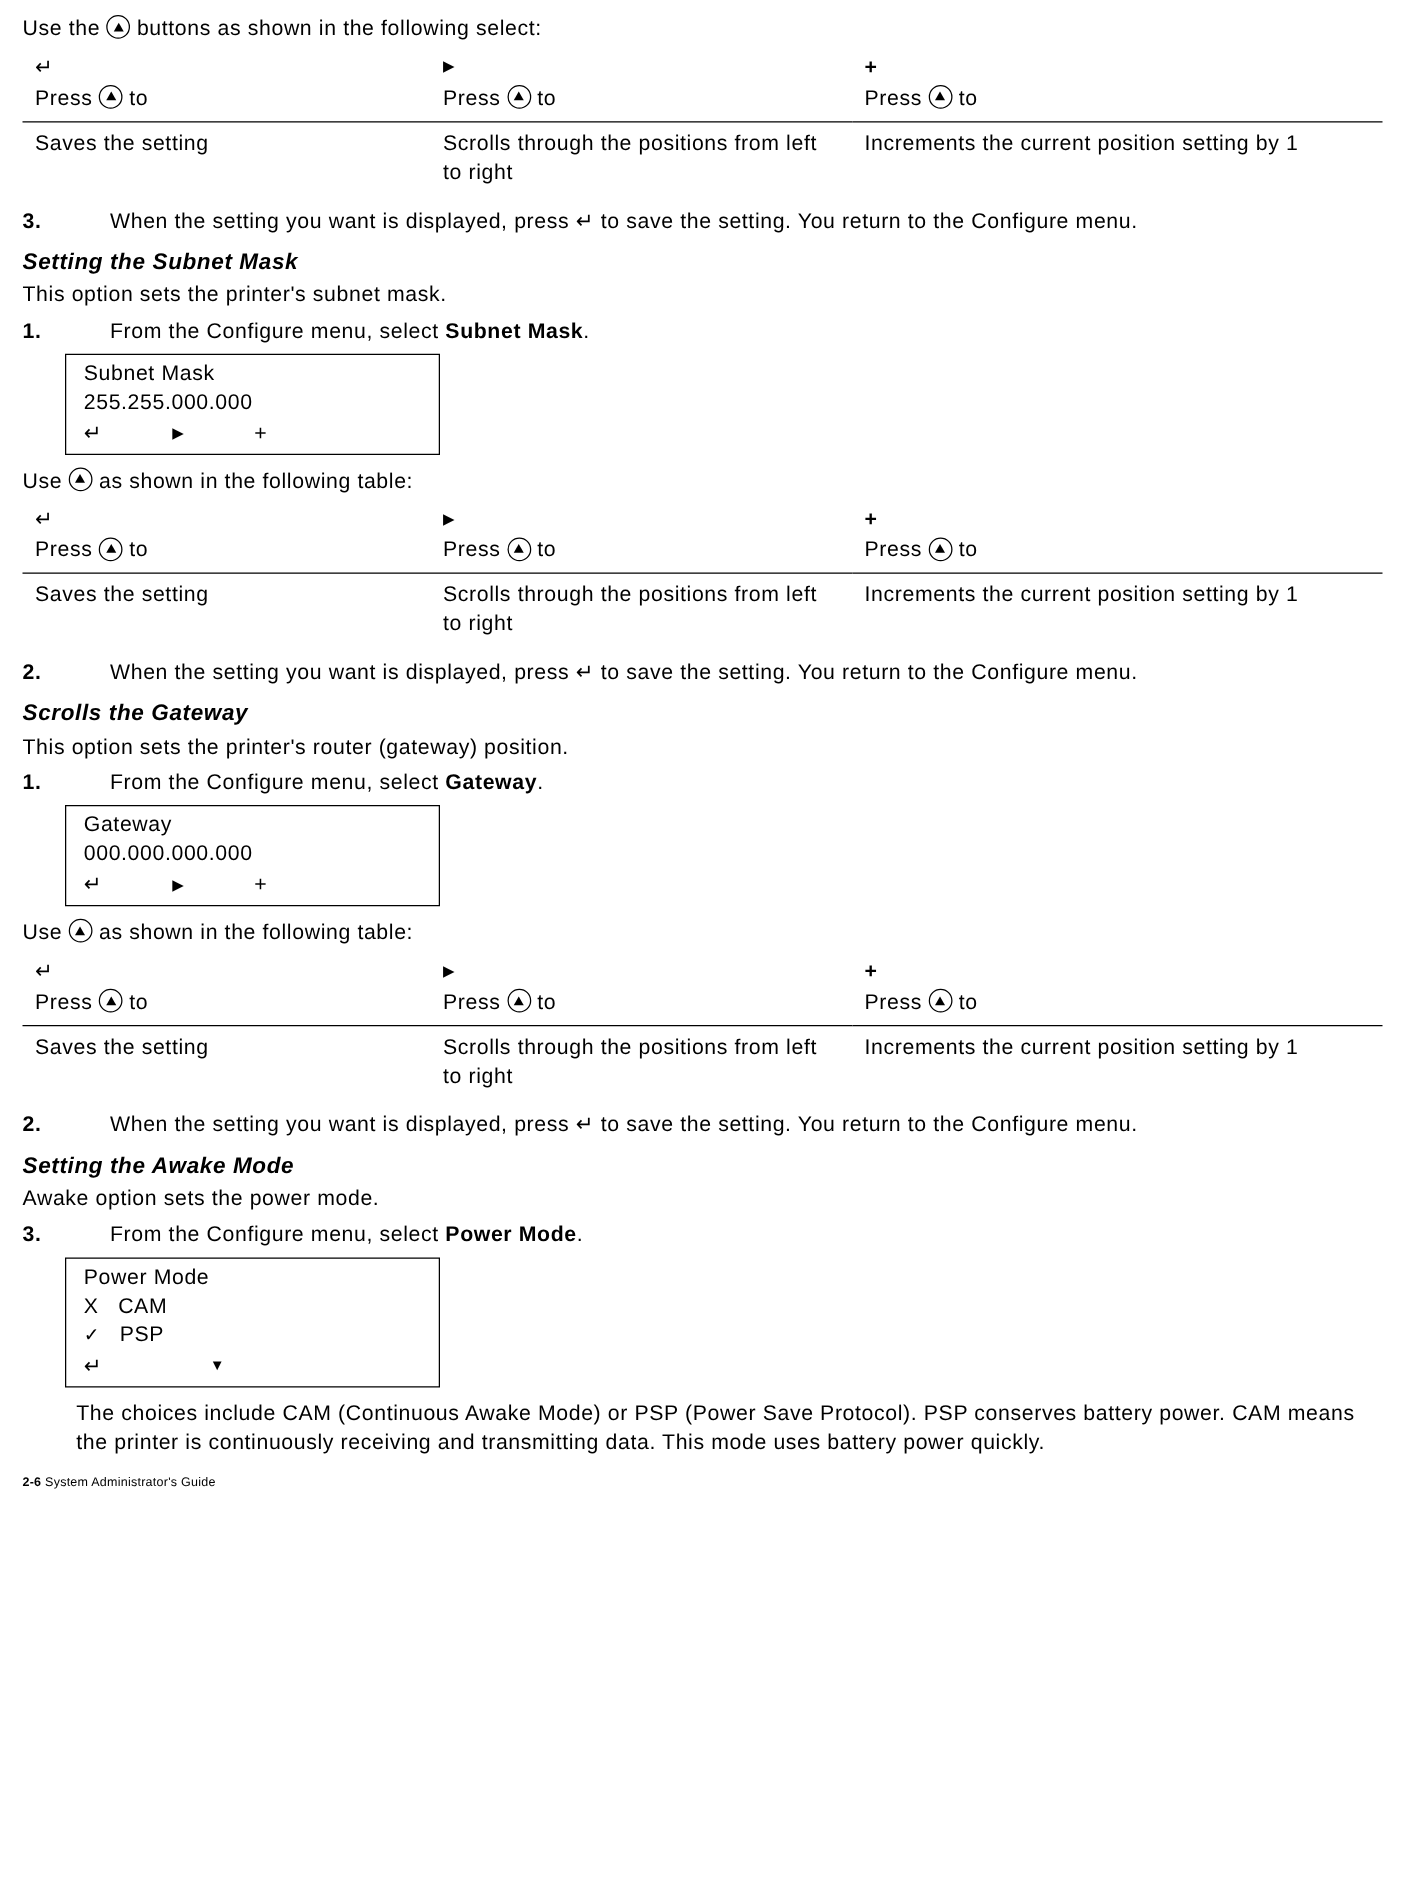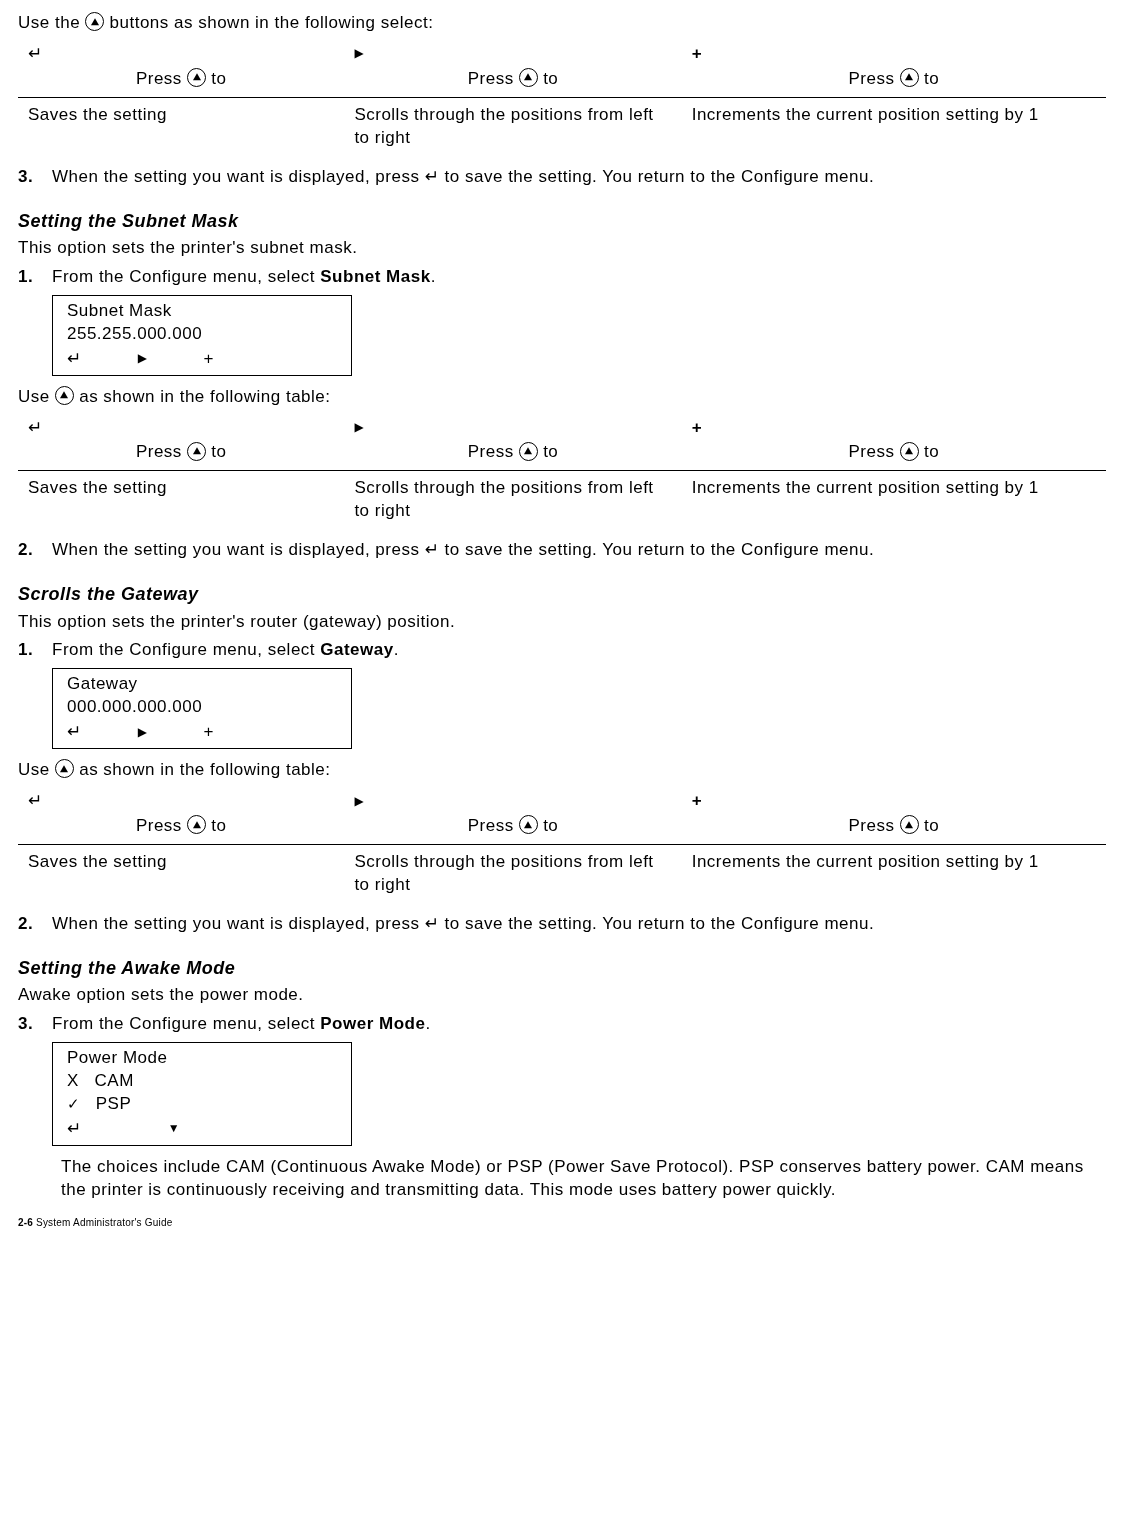--- a/index.html
+++ b/index.html
@@ -32,21 +32,21 @@
       padding-top: 2px;
       padding-bottom: 6px;
     }
     tr.body-row td {
       padding-top: 6px;
       padding-bottom: 6px;
     }
     td.c1 { width: 30%; }
     td.c2 { width: 31%; }
     td.c3 { width: 39%; }
-    .press { display: block; margin-top: 2px; text-align: center; }
+    .press { display: block; margin-top: 2px; }
     .enter-sym { font-family: "Arial"; }
     .tri-right::before {
       content: "▶";
       font-size: 12px;
       display: inline-block;
       vertical-align: middle;
       position: relative;
       top: -1px;
     }
     .tri-down::before {
@@ -59,25 +59,25 @@
     }
     .ol-item {
       display: flex;
       margin: 6px 0 6px 0;
     }
     .ol-num {
       font-weight: bold;
       width: 34px;
       flex-shrink: 0;
     }
-    .ol-body { flex: 1; }
+    .ol-body { flex: 1; margin-left: 36px; }
     .section-title {
       font-weight: bold;
       font-style: italic;
-      margin: 20px 0 4px 0;
+      margin: 8px 0 4px 0;
       font-size: 18px;
     }
     .display-box {
       border: 1px solid #000;
       padding: 4px 14px 4px 14px;
       margin: 4px 0 10px 34px;
       width: 270px;
       font-size: 17px;
       line-height: 1.35;
     }

